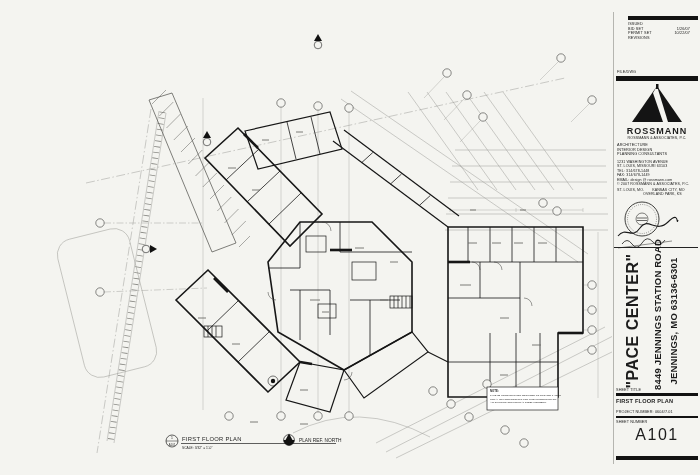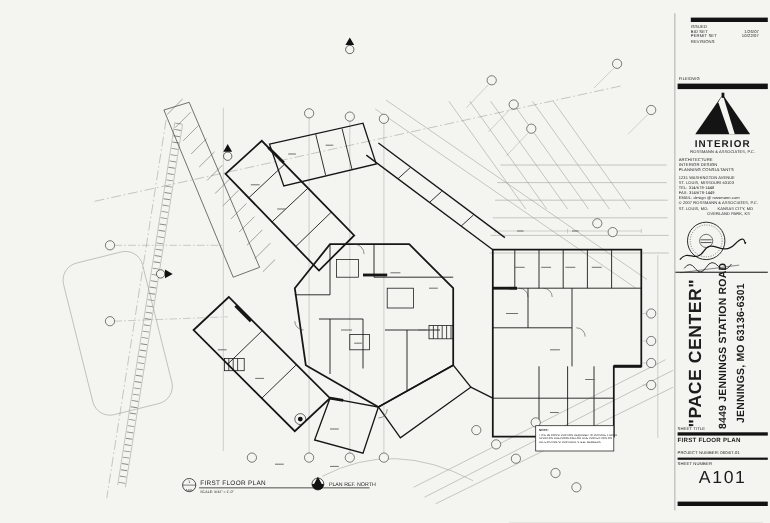--- a/index.html
+++ b/index.html
@@ -286,21 +286,21 @@
   </div>
 
   <div class="abs t38" style="left:617px;top:70px">FILE/DWG</div>
   <div class="abs bar" style="left:616px;top:76px;width:82px;height:4.5px"></div>
 
   <svg class="abs" style="left:632px;top:84px" width="50" height="40" viewBox="0 0 50 40">
     <polygon points="25,2 50,38 0,38" fill="#141414"></polygon>
     <polygon points="25,2 36,38 31,38 21,9" fill="#f4f4f0"></polygon>
     <rect x="24" y="0" width="2.5" height="5" fill="#141414"></rect>
   </svg>
-  <div class="abs firmname" style="left:616px;top:126px">INTERIOR</div>
+  <div class="abs firmname" style="left:616px;top:126px">ROSSMANN</div>
   <div class="abs t36 center" style="left:616px;top:136px">ROSSMANN &amp; ASSOCIATES, P.C.</div>
 
   <div class="abs tb t38" style="left:617px;top:143px">
     <div>ARCHITECTURE</div>
     <div>INTERIOR DESIGN</div>
     <div>PLANNING CONSULTANTS</div>
   </div>
 
   <div class="abs tb t36" style="left:617px;top:160px">
     <div>1231 WASHINGTON AVENUE</div>

